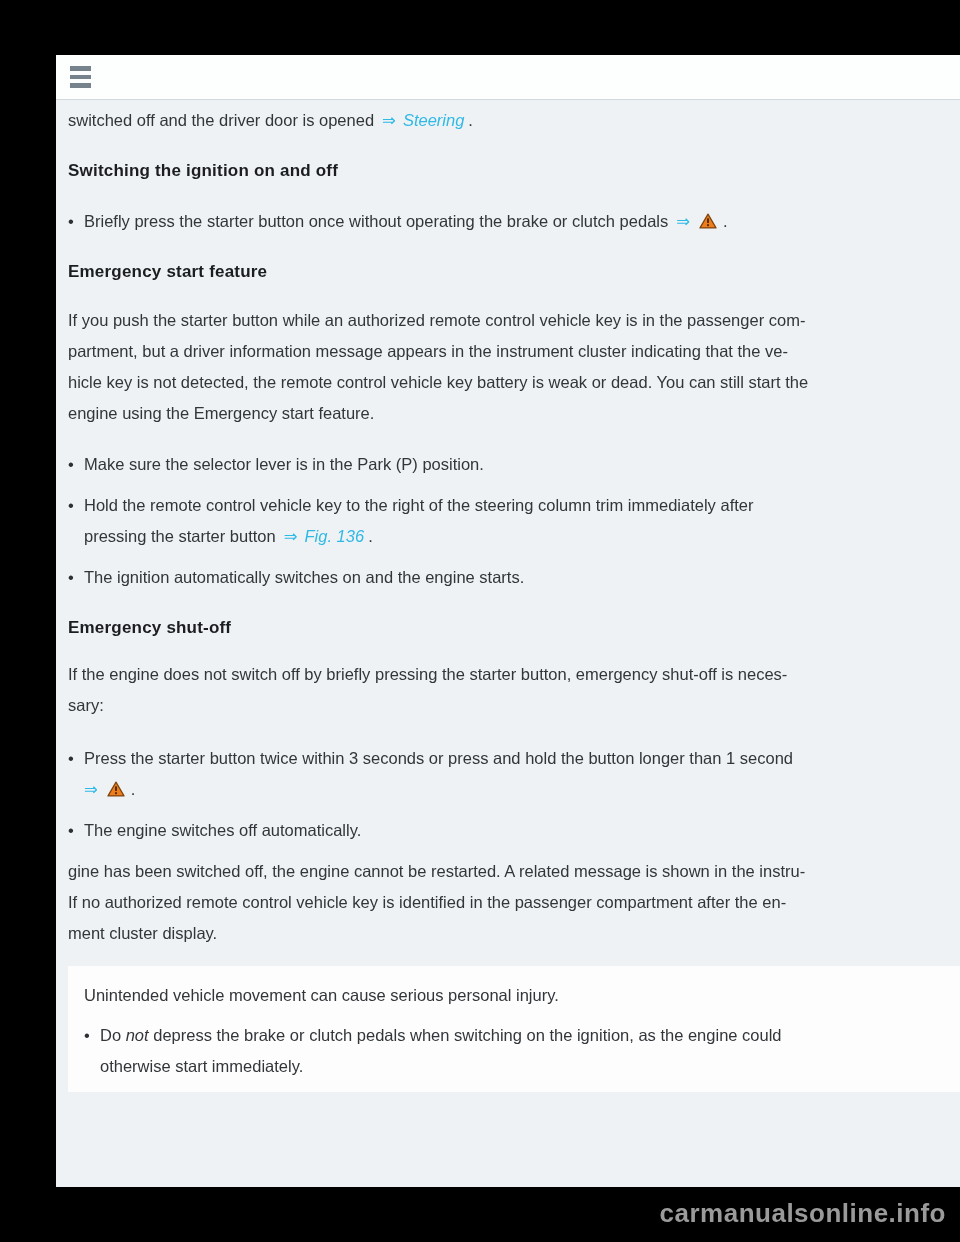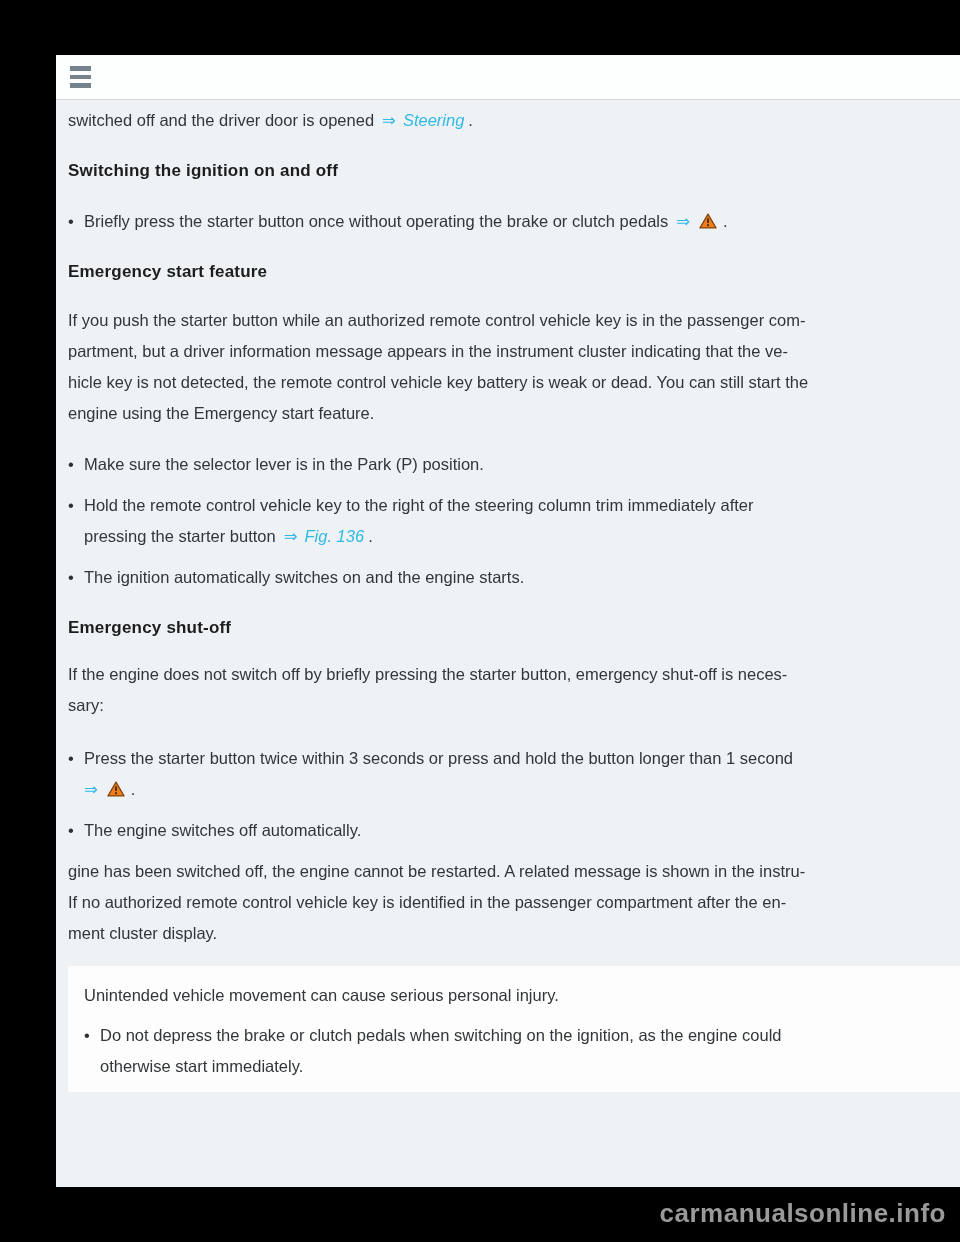--- a/index.html
+++ b/index.html
@@ -51,21 +51,21 @@
     display:flex;align-items:center;padding:0 0 0 14px;
   }
   .warning-head .wtitle{
     font-size:16.5px;font-weight:bold;color:#1d1d1b;
     letter-spacing:0.8px;margin-left:11px;
   }
   .warning-body{
     background:#fdfdfd;padding:14px 32px 10px 16px;
   }
   .warning-body .blist{margin-top:9px;}
-  .em{}
+  .em{font-style:italic;}
   
   .watermark{
     position:absolute;right:14px;top:1198px;
     color:#9a9a9a;font-size:26px;font-weight:bold;
     letter-spacing:0.5px;
   }
 </style>
 </head>
 <body>
 

